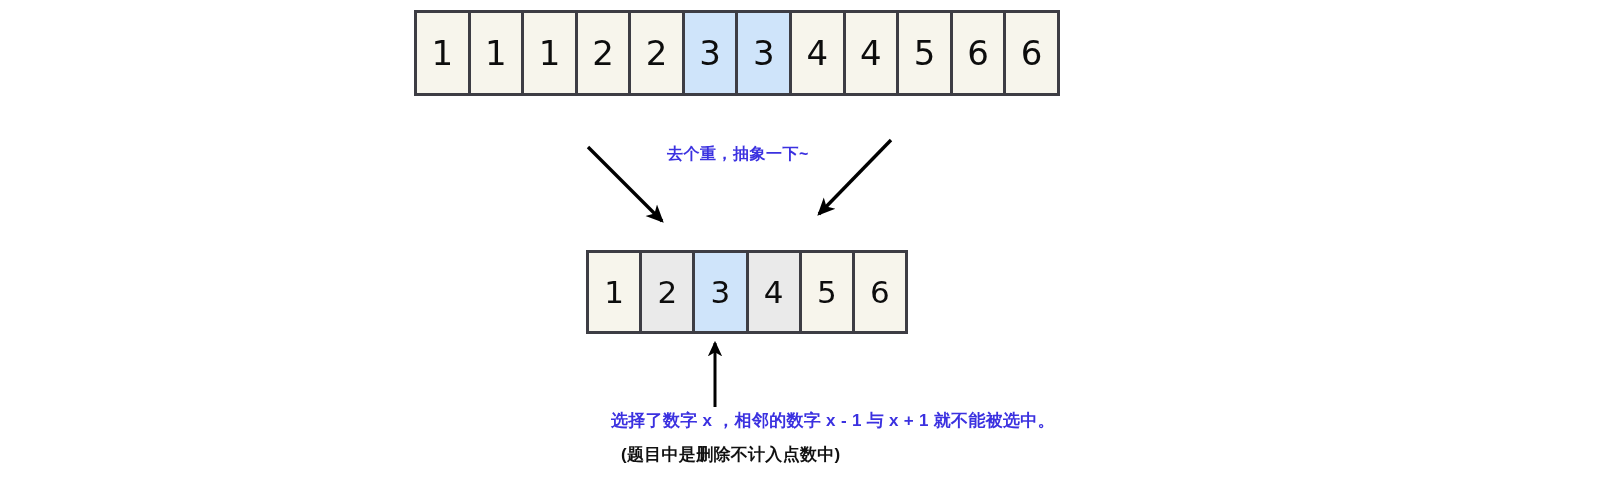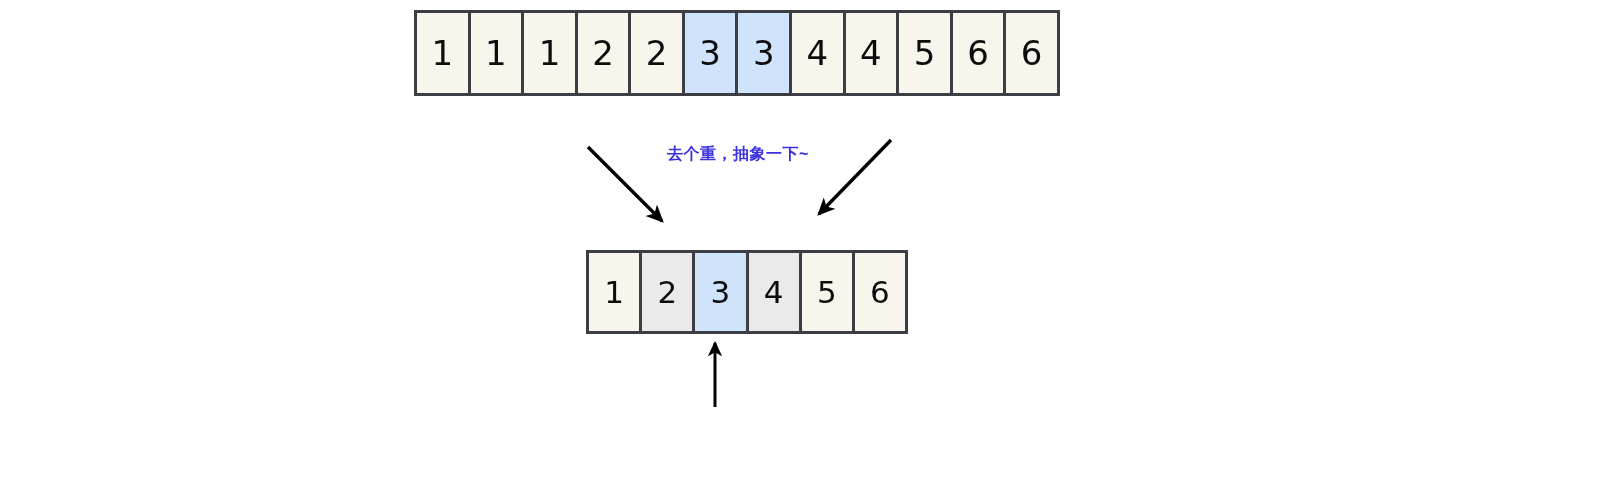--- a/index.html
+++ b/index.html
@@ -121,20 +121,22 @@
 
   <div class="array bottom">
     <div class="cell cream">1</div>
     <div class="cell grey">2</div>
     <div class="cell blue">3</div>
     <div class="cell grey">4</div>
     <div class="cell cream">5</div>
     <div class="cell cream">6</div>
   </div>
 
+  <div class="note rule">选择了数字 x ，相邻的数字 x - 1 与 x + 1 就不能被选中。</div>
+  <div class="note paren">(题目中是删除不计入点数中)</div>
 
   <svg id="arrows" viewBox="0 0 1603 493">
     <defs>
       <marker id="head" viewBox="0 0 10 10" refX="8.6" refY="5" markerWidth="5.2" markerHeight="5.2" orient="auto-start-reverse">
         <path d="M 0 0.4 L 10 5 L 0 9.6 L 2.6 5 Z" fill="#000000"></path>
       </marker>
     </defs>
     <line x1="588" y1="147" x2="662" y2="221" stroke="#000000" stroke-width="3.4" marker-end="url(#head)"></line>
     <line x1="891" y1="140" x2="819" y2="214" stroke="#000000" stroke-width="3.4" marker-end="url(#head)"></line>
     <line x1="715" y1="407" x2="715" y2="343" stroke="#000000" stroke-width="3.0" marker-end="url(#head)"></line>

